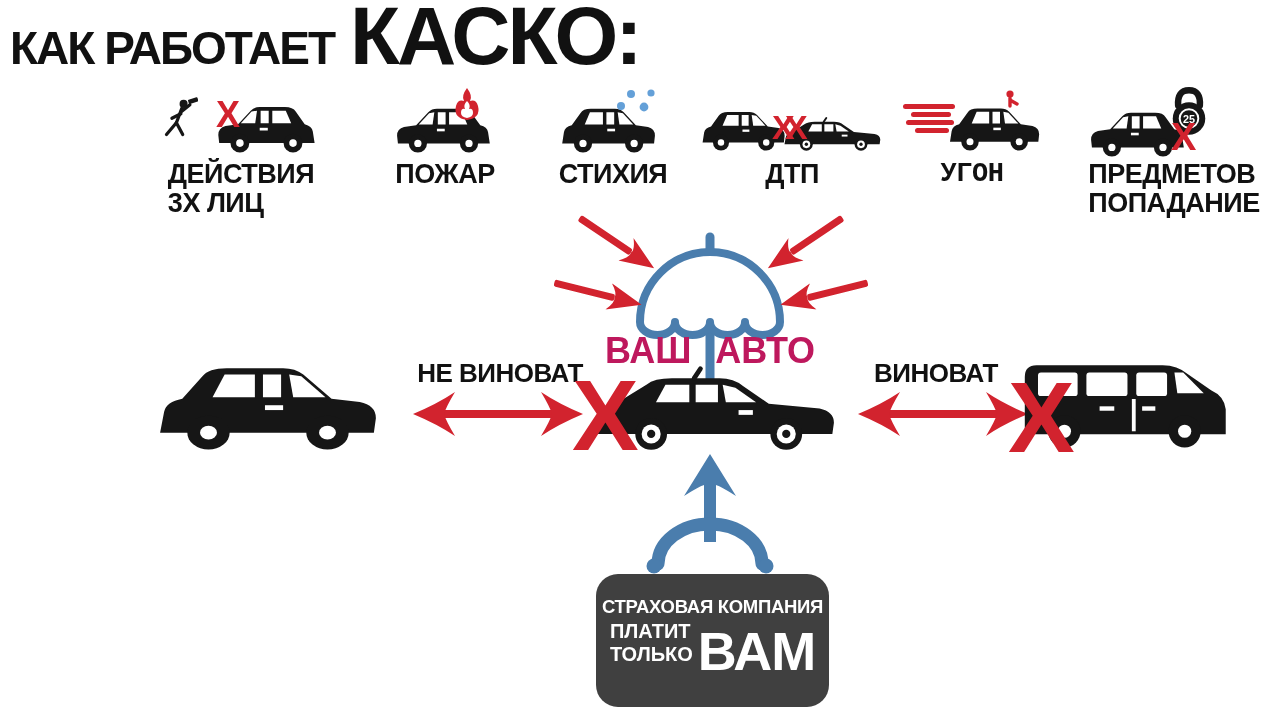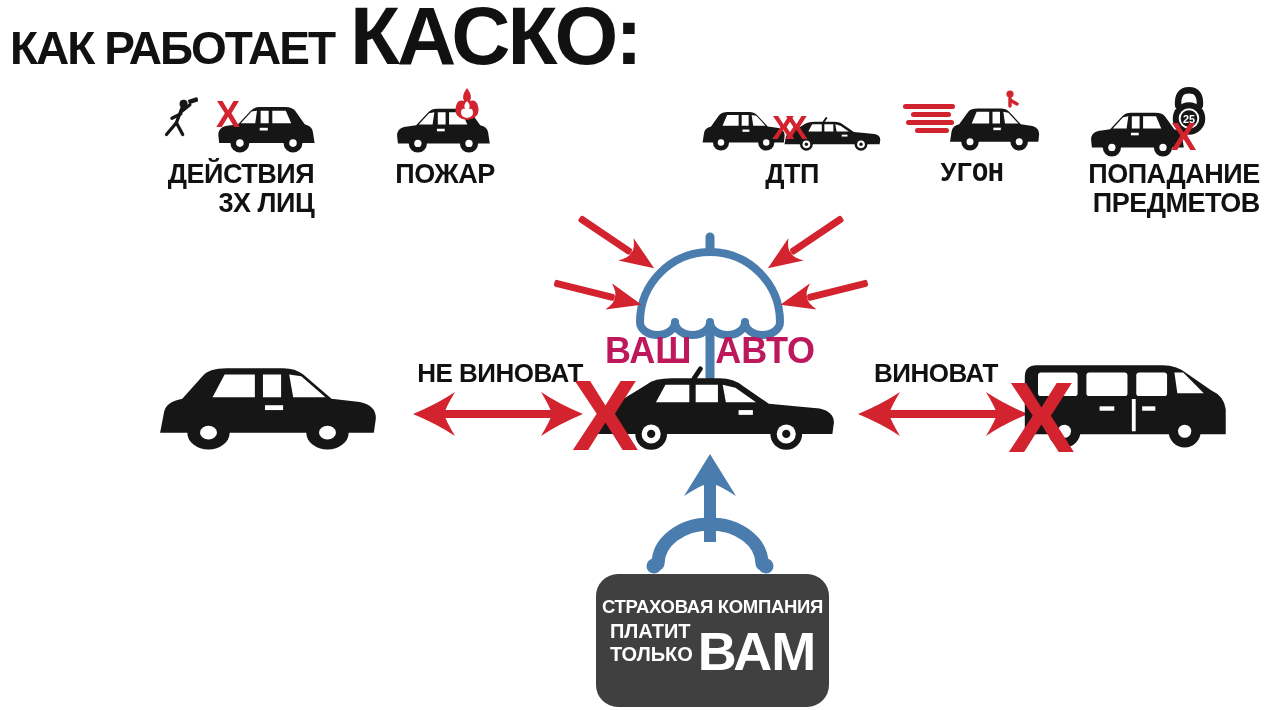--- a/index.html
+++ b/index.html
@@ -5,21 +5,21 @@
   html,body{margin:0;padding:0;background:#fff;}
   #canvas{position:relative;width:1280px;height:710px;background:#ffffff;overflow:hidden;
           font-family:"Liberation Sans",sans-serif;}
   
   .title{position:absolute;left:10px;top:0;display:flex;align-items:baseline;gap:16px;color:#111;}
   .title .t-small{font-size:46px;font-weight:700;letter-spacing:-2px;line-height:72px;}
   .title .t-big{font-size:82px;font-weight:700;letter-spacing:-3px;line-height:72px;}
   
   .hazard{position:absolute;top:92px;display:flex;flex-direction:column;align-items:center;}
   .hicon{position:relative;height:64px;width:100%;}
-  .hlabel{margin-top:4px;font-size:27px;line-height:29px;font-weight:700;color:#111;text-align:right;letter-spacing:-0.5px;}
+  .hlabel{margin-top:4px;font-size:27px;line-height:29px;font-weight:700;color:#111;text-align:left;letter-spacing:-0.5px;}
   .xmark{position:absolute;color:#d2232e;font-weight:700;font-family:"Liberation Sans",sans-serif;}
   .speedline{position:absolute;background:#d2232e;height:5px;border-radius:3px;}
   
   .kasko-label{position:absolute;left:645px;top:266px;width:130px;text-align:center;
                font-size:29px;font-weight:700;color:#4a7dad;letter-spacing:0.5px;}
   .vash-avto{position:absolute;left:600px;top:330px;width:220px;display:flex;justify-content:center;gap:24px;
              font-size:36px;font-weight:700;color:#be185d;z-index:4;}
   .uarrow{position:absolute;width:92px;height:27px;}
   
   .scen-label{position:absolute;font-size:26px;font-weight:700;color:#111;text-align:center;letter-spacing:-0.5px;}
@@ -145,20 +145,37 @@
         <path d="M16,0 Q22,8 19,13 Q25,11 27,18 Q30,30 16,32 Q2,30 5,18 Q7,11 13,13 Q10,8 16,0 Z" fill="#d2232e"></path>
         <path d="M16,13 Q20,17 18,21 Q22,20 22,25 Q22,29 16,30 Q10,29 10,25 Q10,20 14,21 Q12,17 16,13 Z" fill="#fff"></path>
       </svg>
     </div>
     <div class="hlabel">
       <div>ПОЖАР</div>
       <div></div>
     </div>
   </div>
 
+  <div class="hazard" style="left:553px;width:120px;">
+    <div class="hicon">
+      <svg class="abs" style="left:4px;top:8px" width="104" height="54" viewBox="0 0 120 62">
+          <use href="#suv"></use>
+        </svg>
+      <svg class="abs" style="left:60px;top:-4px" width="48" height="26" viewBox="0 0 48 26">
+        <circle cx="8" cy="18" r="4" fill="#64a0d8"></circle>
+        <circle cx="18" cy="6" r="4" fill="#64a0d8"></circle>
+        <circle cx="31" cy="19" r="4.4" fill="#64a0d8"></circle>
+        <circle cx="38" cy="5" r="3.6" fill="#64a0d8"></circle>
+      </svg>
+    </div>
+    <div class="hlabel">
+      <div>СТИХИЯ</div>
+      <div></div>
+    </div>
+  </div>
 
   <div class="hazard" style="left:698px;width:188px;">
     <div class="hicon">
       <svg class="abs" style="left:0px;top:12px" width="92" height="48" viewBox="0 0 120 62">
           <use href="#suv"></use>
         </svg>
       <svg class="abs" style="left:84px;top:24px" width="104" height="36" viewBox="0 0 160 56">
           <use href="#sedan"></use>
         </svg>
       <div class="xmark" style="left:74px;top:16px;font-size:34px;">X</div>
@@ -199,22 +216,22 @@
         </svg>
       <svg class="abs" style="left:80px;top:-2px" width="48" height="52" viewBox="0 0 44 48">
         <path d="M12,18 Q11,4 22,4 Q33,4 32,18" stroke="#161616" stroke-width="6" fill="none" stroke-linecap="round"></path>
         <circle cx="22" cy="30" r="15" fill="#161616"></circle>
         <circle cx="22" cy="30" r="8.6" fill="none" stroke="#fff" stroke-width="1.8"></circle>
         <text x="22" y="34" text-anchor="middle" font-size="10" font-weight="bold" fill="#fff" font-family="Liberation Sans, sans-serif">25</text>
       </svg>
       <div class="xmark" style="left:86px;top:28px;font-size:38px;">X</div>
     </div>
     <div class="hlabel">
+      <div>ПРЕДМЕТОВ</div>
       <div>ПОПАДАНИЕ</div>
-      <div>ПРЕДМЕТОВ</div>
     </div>
   </div>
 
   <svg class="abs" style="left:630px;top:230px;z-index:1" width="160" height="190" viewBox="0 0 160 190">
     <line x1="80" y1="7" x2="80" y2="190" stroke="#4a7dad" stroke-width="9" stroke-linecap="round"></line>
     <path d="M10,92 A70,70 0 0 1 150,92 A17.5,13 0 0 1 115,92 A17.5,13 0 0 1 80,92 A17.5,13 0 0 1 45,92 A17.5,13 0 0 1 10,92 Z" fill="#ffffff" stroke="#4a7dad" stroke-width="8" stroke-linejoin="round"></path>
   </svg>
   <div class="kasko-label">КАСКО</div>
 
   <svg class="uarrow" style="left:570px;top:229px;transform:rotate(34deg);z-index:2" viewBox="0 0 92 27">

